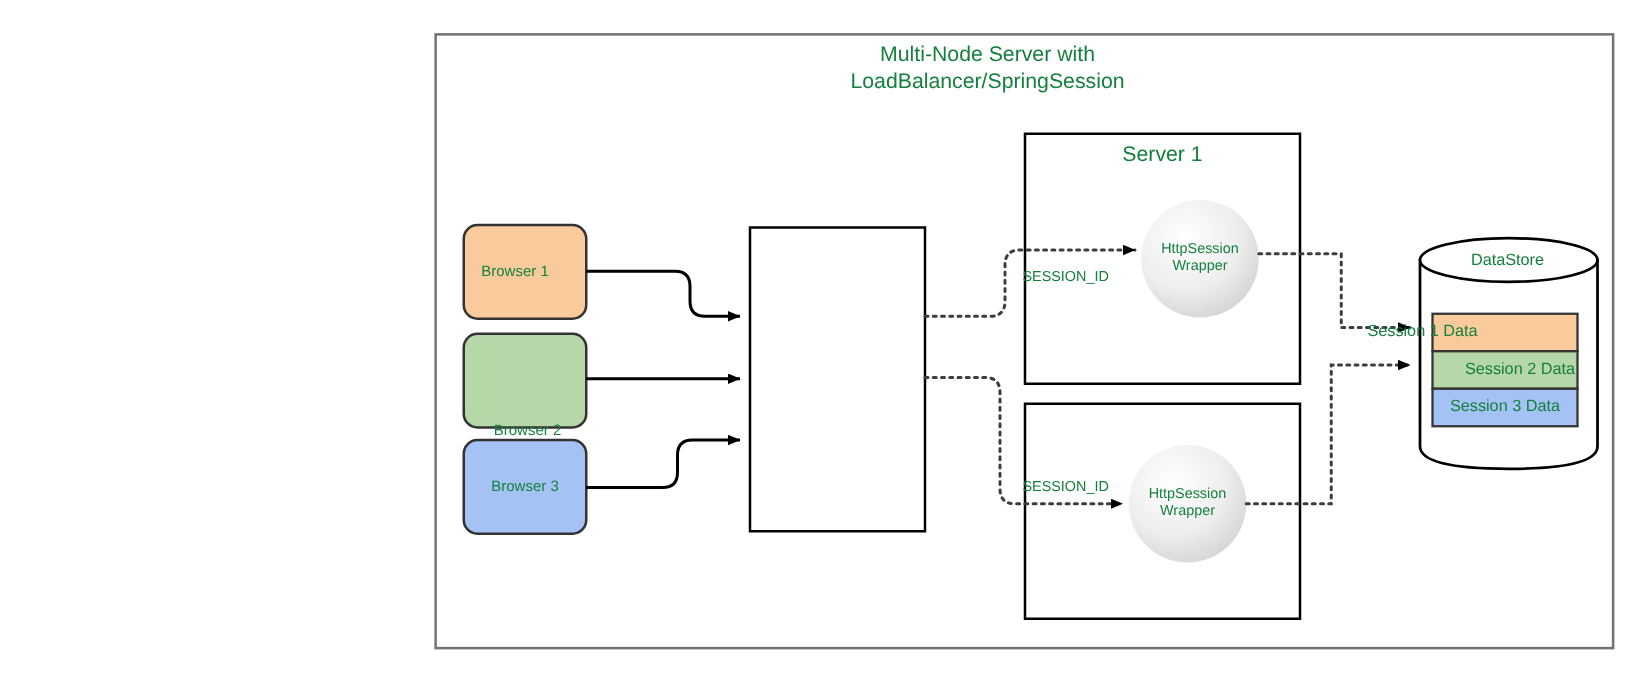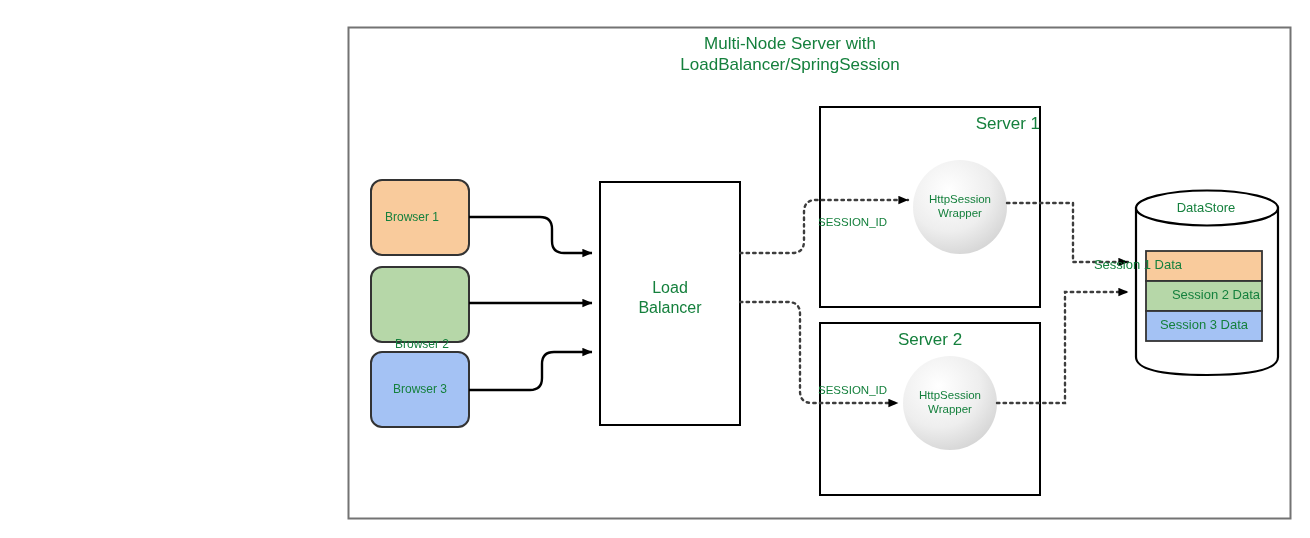--- a/index.html
+++ b/index.html
@@ -106,25 +106,22 @@
     <rect x="1146" y="311" width="116" height="30" fill="#A4C2F4" stroke="#333333" stroke-width="1.8"></rect>
   </svg>
 
   <div class="lbl" id="title-text">Multi-Node Server with
 LoadBalancer/SpringSession</div>
 
   <div class="lbl browser-label" style="left:371px; top:210px; width:82px;">Browser 1</div>
   <div class="lbl browser-label" style="left:371px; top:297px; width:102px;margin-top:40px;">Browser 2</div>
   <div class="lbl browser-label" style="left:371px; top:382px; width:98px;">Browser 3</div>
 
-  <div class="lbl" id="lb-label">Load
-Balancer</div>
 
-  <div class="lbl server-title" style="left:820px; top:114px; width:220px;text-align:right;">Server 1</div>
-  <div class="lbl server-title" style="left:820px; top:330px; width:220px;">Server 2</div>
+  <div class="lbl server-title" style="left:820px; top:114px; width:220px;">Server 1</div>
 
   <div class="lbl wrapper-label" style="left:905px; top:192px; width:110px;">HttpSession
 Wrapper</div>
   <div class="lbl wrapper-label" style="left:895px; top:388px; width:110px;">HttpSession
 Wrapper</div>
 
   <div class="lbl session-id-label" style="left:818px; top:215px; width:92px; text-align:left;">SESSION_ID</div>
   <div class="lbl session-id-label" style="left:818px; top:383px; width:92px; text-align:left;">SESSION_ID</div>
 
   <div class="lbl" id="datastore-label">DataStore</div>

